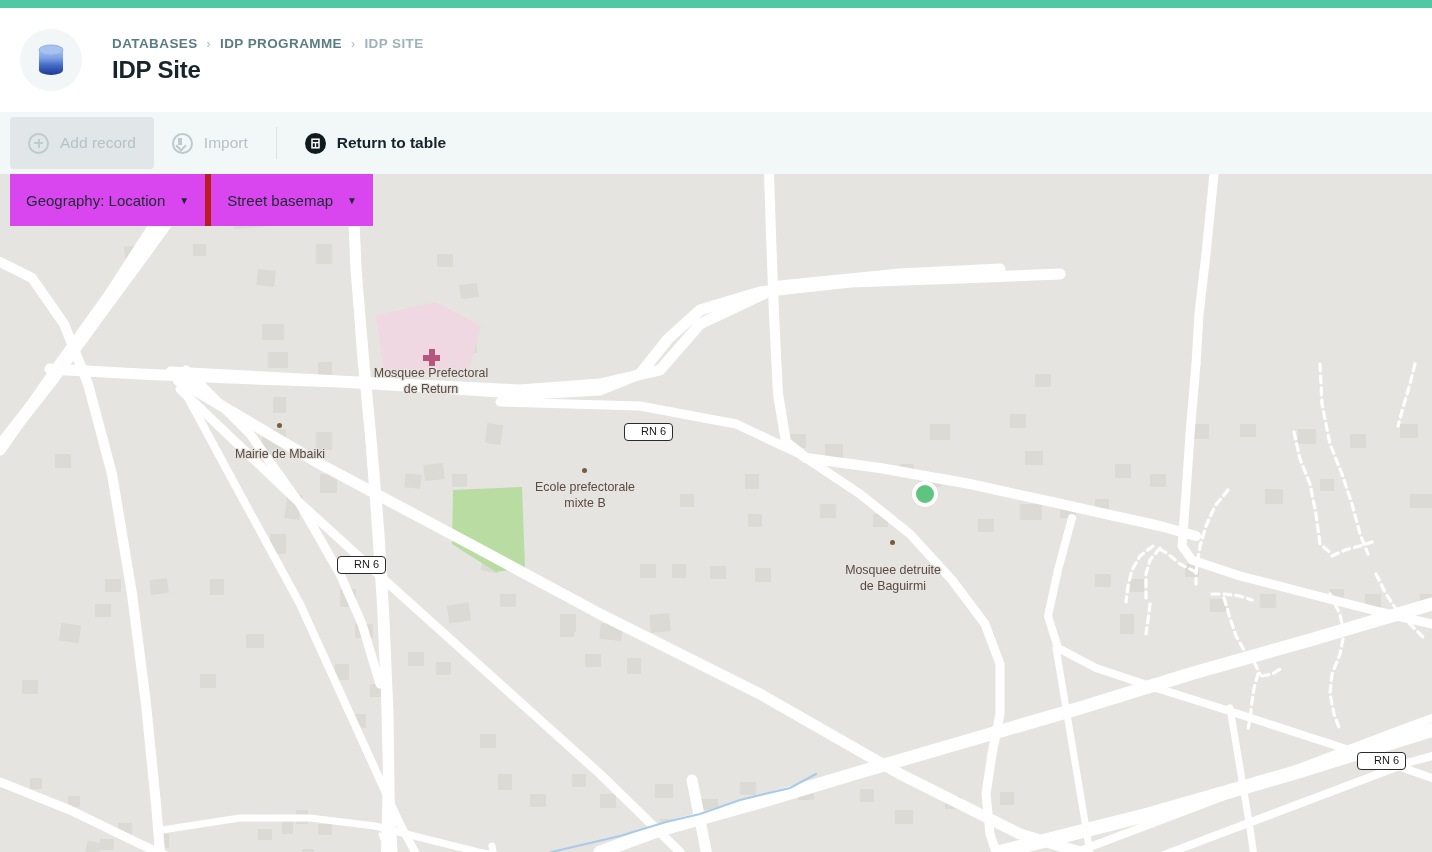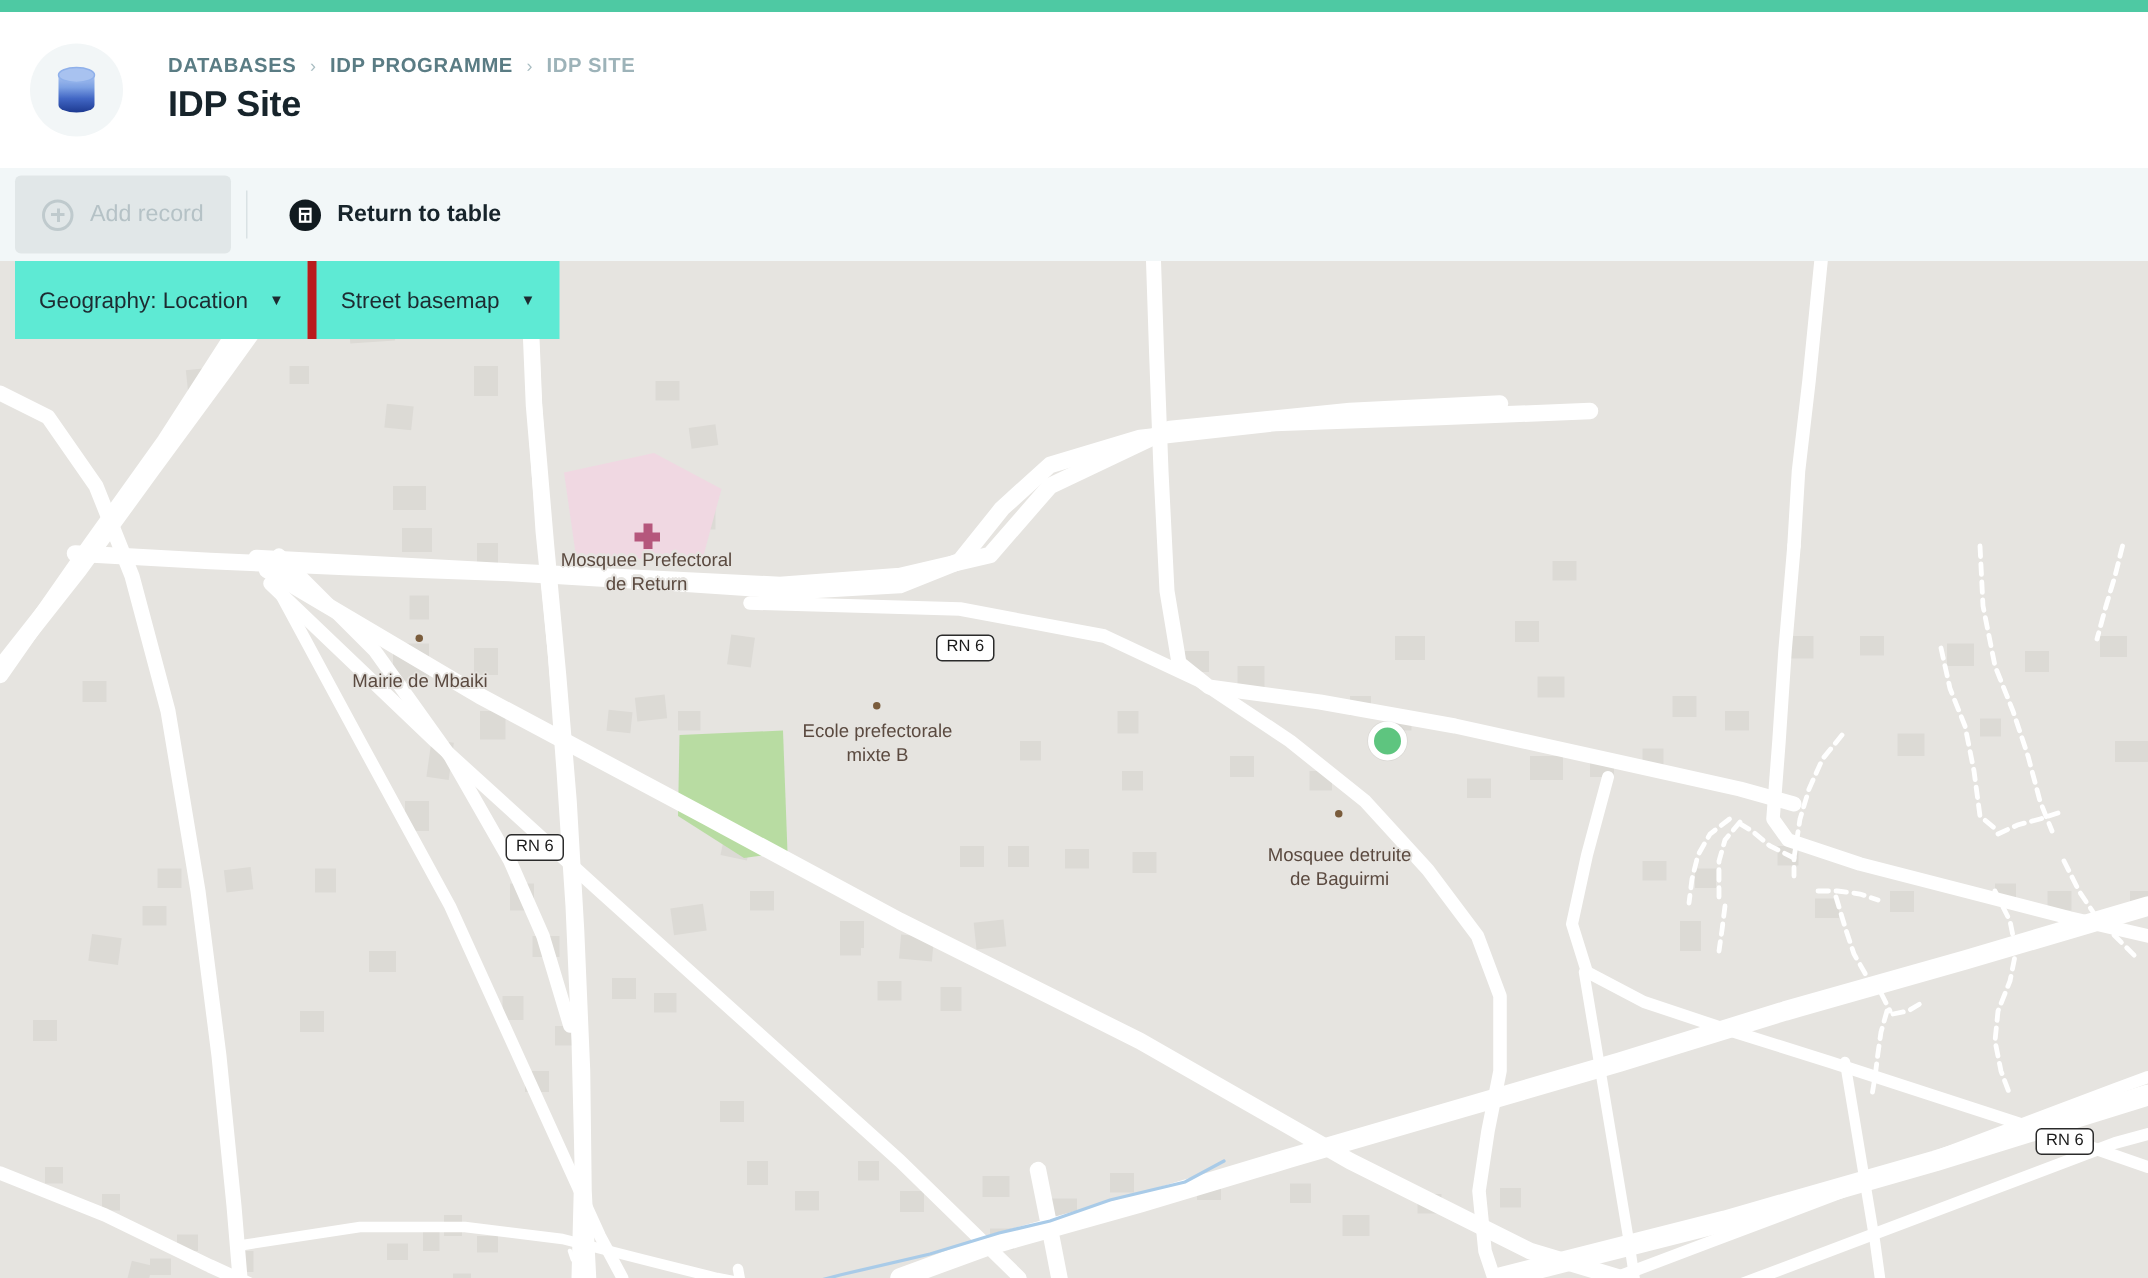--- a/index.html
+++ b/index.html
@@ -119,21 +119,21 @@
     overflow: hidden;
   }
   .map-svg { position: absolute; inset: 0; display: block; }
 
   
   .map-controls {
     position: absolute; top: 0; left: 10px;
     display: flex; z-index: 20;
   }
   .ctrl {
-    background: #5eead4;
+    background: #d946ef;
     height: 52px;
     display: flex; align-items: center;
     padding: 0 16px;
     font-size: 15px;
     color: #1d2b31;
     gap: 14px;
     cursor: pointer;
   }
   .ctrl + .ctrl { border-left: 6px solid #b91c1c; }
   .caret { font-size: 10px; color: #1d2b31; }
@@ -156,21 +156,21 @@
     width: 5px; height: 5px; border-radius: 50%;
     background: #7a5c3c;
   }
   .shield {
     position: absolute;
     background: #ffffff;
     border: 1.3px solid #2b2b2b;
     border-radius: 4px;
     font-size: 11px;
     color: #1a1a1a;
-    padding: 1px 6px 2px 6px;
+    padding: 1px 6px 2px 16px;
     line-height: 13px;
     font-weight: 500;
   }
   .hosp-cross {
     position: absolute;
     width: 17px; height: 17px;
   }
   .hosp-cross:before, .hosp-cross:after {
     content: ""; position: absolute; background: #b5577c;
   }
@@ -224,20 +224,24 @@
   </div>
 </div>
 
 <div class="toolbar">
 
   <div class="tb-btn disabled pressed">
     <span class="icon-circle-plus"></span>
     <span>Add record</span>
   </div>
 
+  <div class="tb-btn disabled">
+    <span class="icon-import"></span>
+    <span>Import</span>
+  </div>
 
   <div class="tb-sep"></div>
 
   <div class="tb-btn active">
     <span class="icon-return">
       <svg width="13" height="13" viewBox="0 0 13 13">
         <rect x="3" y="2.2" width="7" height="8.6" fill="none" stroke="#ffffff" stroke-width="1.5"></rect>
         <line x1="3" y1="5.6" x2="10" y2="5.6" stroke="#ffffff" stroke-width="1.4"></line>
         <line x1="6.5" y1="5.6" x2="6.5" y2="10.8" stroke="#ffffff" stroke-width="1.4"></line>
       </svg>

